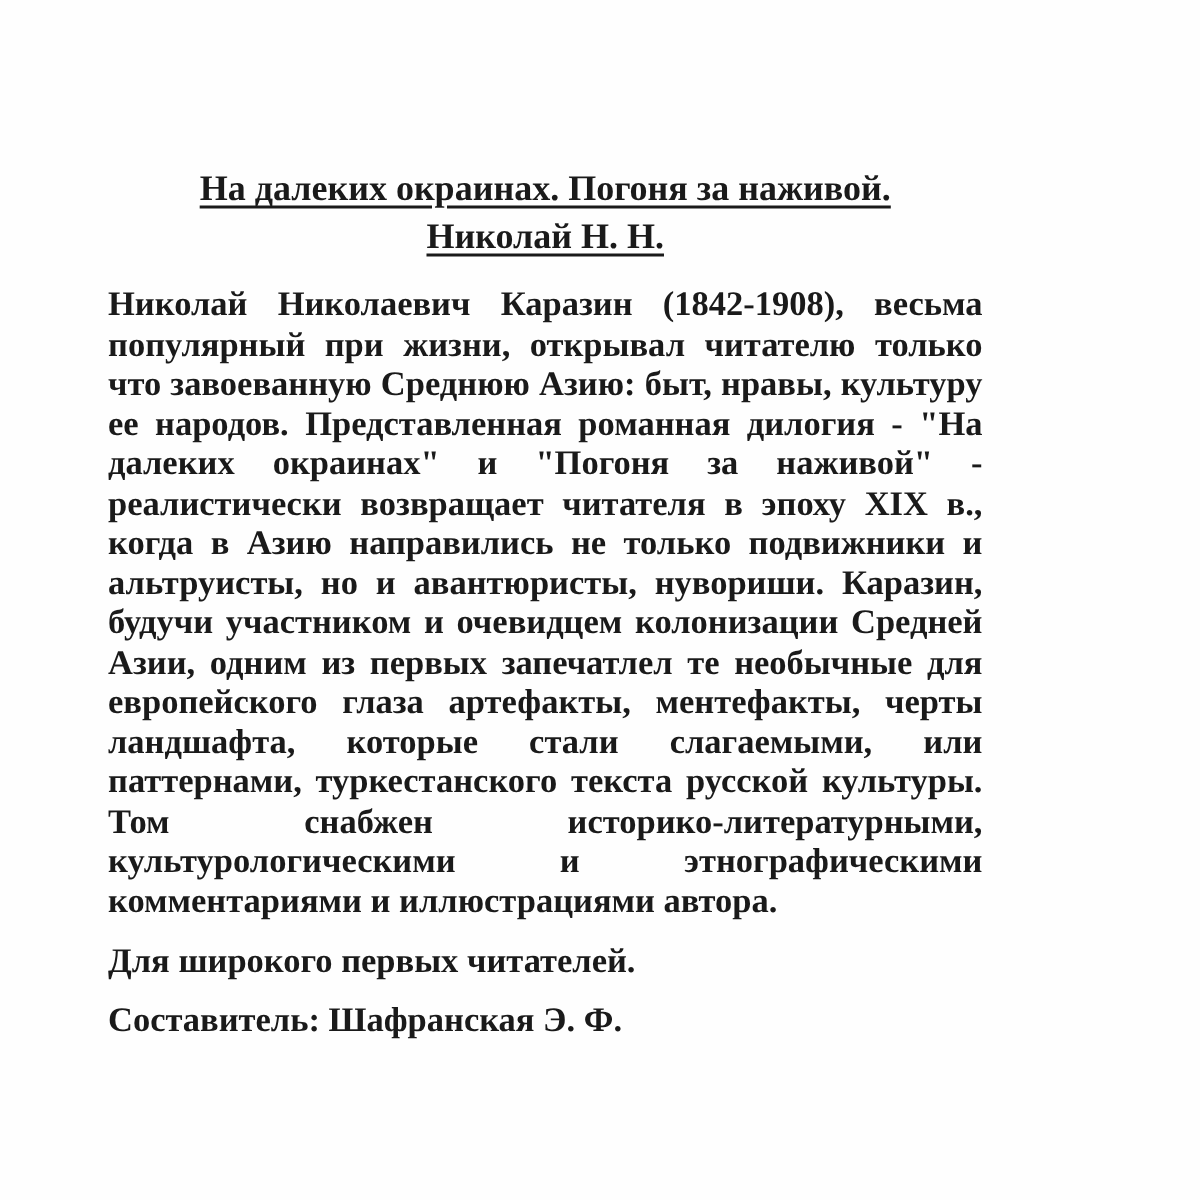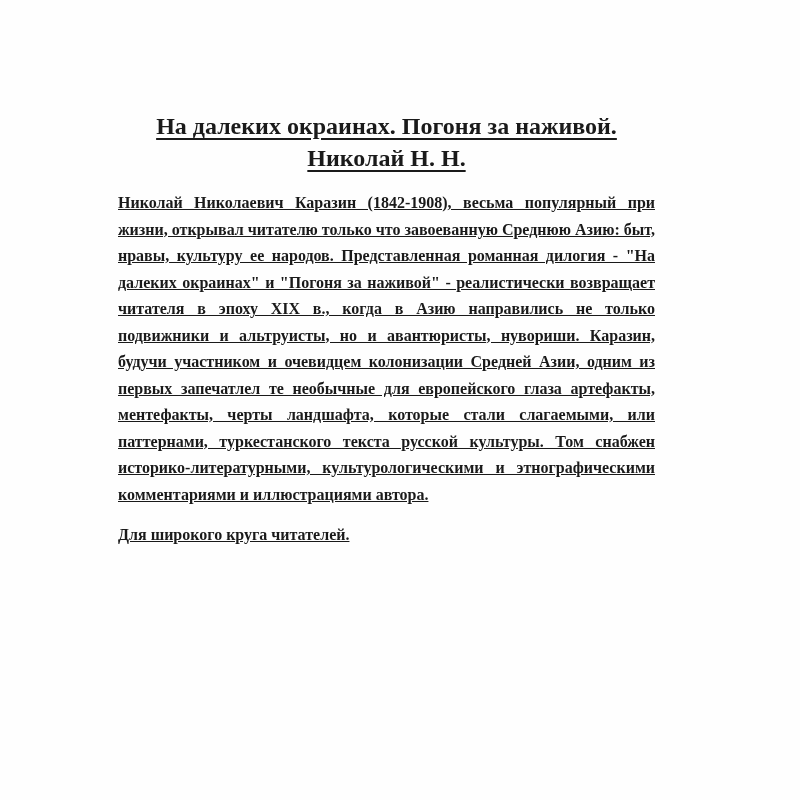--- a/index.html
+++ b/index.html
@@ -12,43 +12,42 @@
     height: 800px;
     overflow: hidden;
     font-family: "Liberation Serif", "DejaVu Serif", serif;
     color: #1a1a1a;
     -webkit-font-smoothing: antialiased;
   }
   .page {
     box-sizing: border-box;
     width: 800px;
     height: 800px;
-    padding: 110px 145px 0 118px;
+    padding: 110px 145px 0 72px;
     background: #fefefe;
   }
   .title-block {
     text-align: center;
     margin-bottom: 16px;
   }
   .title-line {
     font-size: 24px;
     font-weight: bold;
     line-height: 32px;
     margin: 0;
     text-decoration: underline;
     text-decoration-thickness: 2px;
     text-underline-offset: 4px;
     white-space: nowrap;
   }
   .body-text {
-    font-size: 16px;
+    font-size: 23px;
     font-weight: bold;
     line-height: 26.5px;
     margin: 0;
-    text-decoration: underline;
   }
   .annotation {
     text-align: justify;
     text-align-last: left;
     margin-bottom: 14px;
   }
   .closing-line {
     text-align: left;
     margin-bottom: 12px;
   }
@@ -58,16 +57,17 @@
 
 <div class="page">
 
   <div class="title-block">
     <div class="title-line">На далеких окраинах. Погоня за наживой.</div>
     <div class="title-line">Николай Н. Н.</div>
   </div>
 
   <p class="body-text annotation">Николай Николаевич Каразин (1842-1908), весьма популярный при жизни, открывал читателю только что завоеванную Среднюю Азию: быт, нравы, культуру ее народов. Представленная романная дилогия - "На далеких окраинах" и "Погоня за наживой" - реалистически возвращает читателя в эпоху XIX в., когда в Азию направились не только подвижники и альтруисты, но и авантюристы, нувориши. Каразин, будучи участником и очевидцем колонизации Средней Азии, одним из первых запечатлел те необычные для европейского глаза артефакты, ментефакты, черты ландшафта, которые стали слагаемыми, или паттернами, туркестанского текста русской культуры. Том снабжен историко-литературными, культурологическими и этнографическими комментариями и иллюстрациями автора.</p>
 
-  <p class="body-text closing-line">Для широкого круга читателей.</p>
+  <p class="body-text closing-line">Для широкого первых читателей.</p>
 
+  <p class="body-text closing-line">Составитель: Шафранская Э. Ф.</p>
 
 </div>
 
 </body></html>

